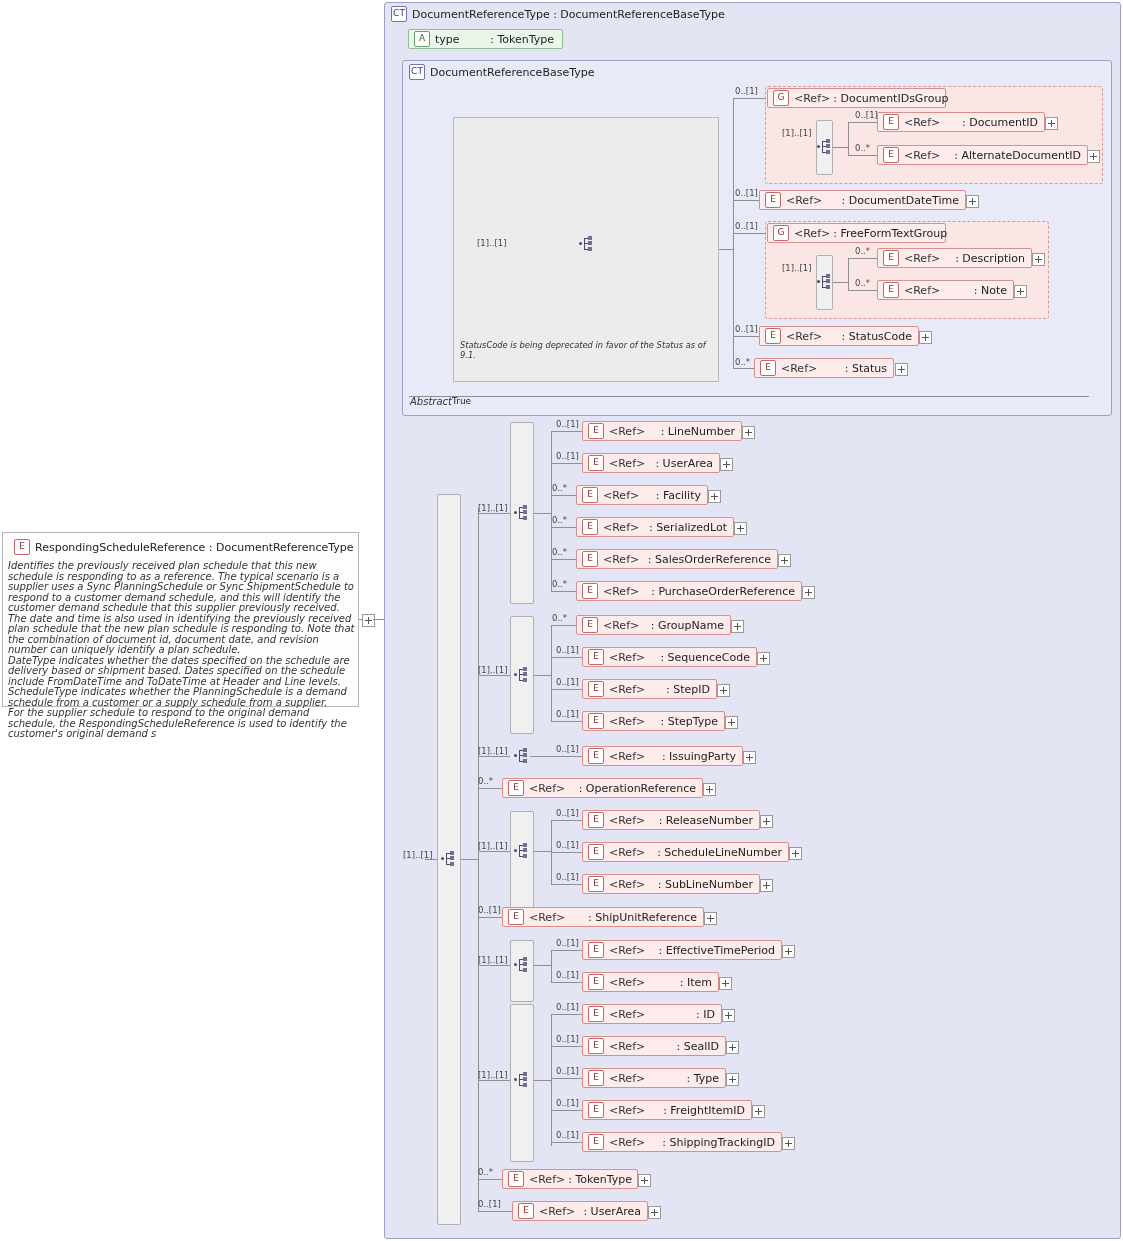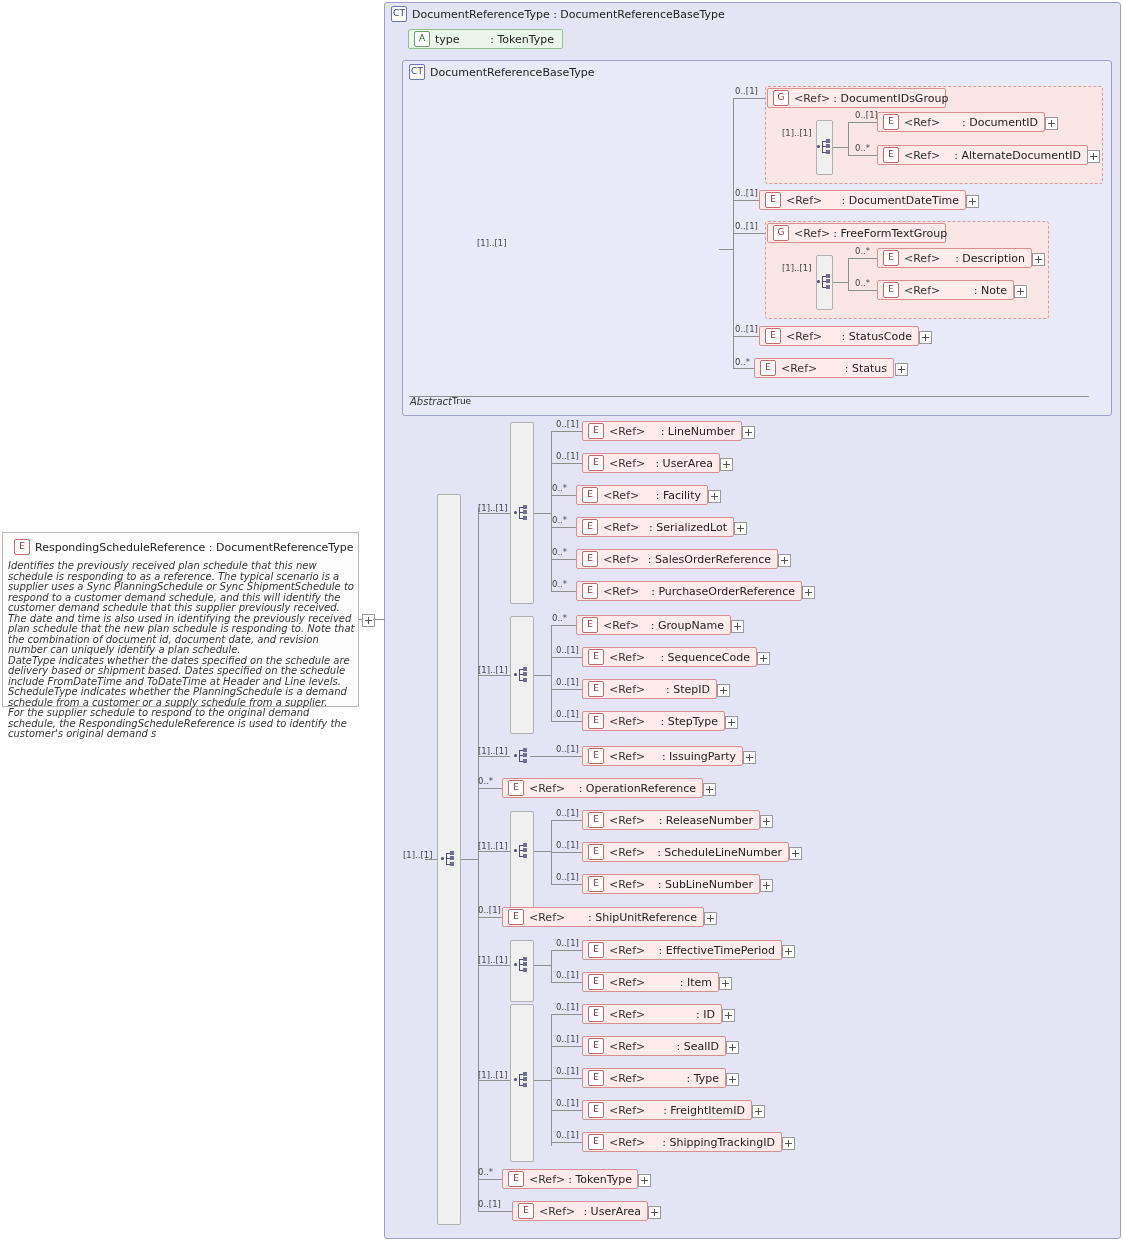--- a/index.html
+++ b/index.html
@@ -86,20 +86,33 @@
     <span style="flex:1"></span>
     <span class="nm">: TokenType</span>
   </div>
 
   <div class="abs ct-inner" style="left:402px;top:60px;width:710px;height:356px;"></div>
   <div class="abs hdr-node" style="left:409px;top:63px;">
     <span class="badge ct">CT</span>
     <span class="hdr-txt">DocumentReferenceBaseType</span>
   </div>
 
+  <div class="abs grey-box" style="left:453px;top:117px;width:266px;height:265px;">
+    <div class="seq" style="left:125px;top:118px;">
+      <i class="dot"></i>
+        <i class="bar"></i>
+        <i class="l1"></i>
+        <i class="l2"></i>
+        <i class="l3"></i>
+      <i class="s1"></i>
+        <i class="s2"></i>
+        <i class="s3"></i>
+    </div>
+    <div class="abs annot" style="left:6px;top:222px;width:254px;">StatusCode is being deprecated in favor of the Status as of 9.1.</div>
+  </div>
 
   <div class="occ" style="left:477px;top:238px;">[1]..[1]</div>
 
   <div class="ln lnv" style="left:733px;top:98px;height:270px;"></div>
   <div class="ln lnh" style="left:719px;top:249px;width:14px;"></div>
   <div class="ln lnh" style="left:733px;top:98px;width:32px;"></div>
   <div class="ln lnh" style="left:733px;top:200px;width:26px;"></div>
   <div class="ln lnh" style="left:733px;top:233px;width:32px;"></div>
   <div class="ln lnh" style="left:733px;top:336px;width:26px;"></div>
   <div class="ln lnh" style="left:733px;top:368px;width:21px;"></div>

